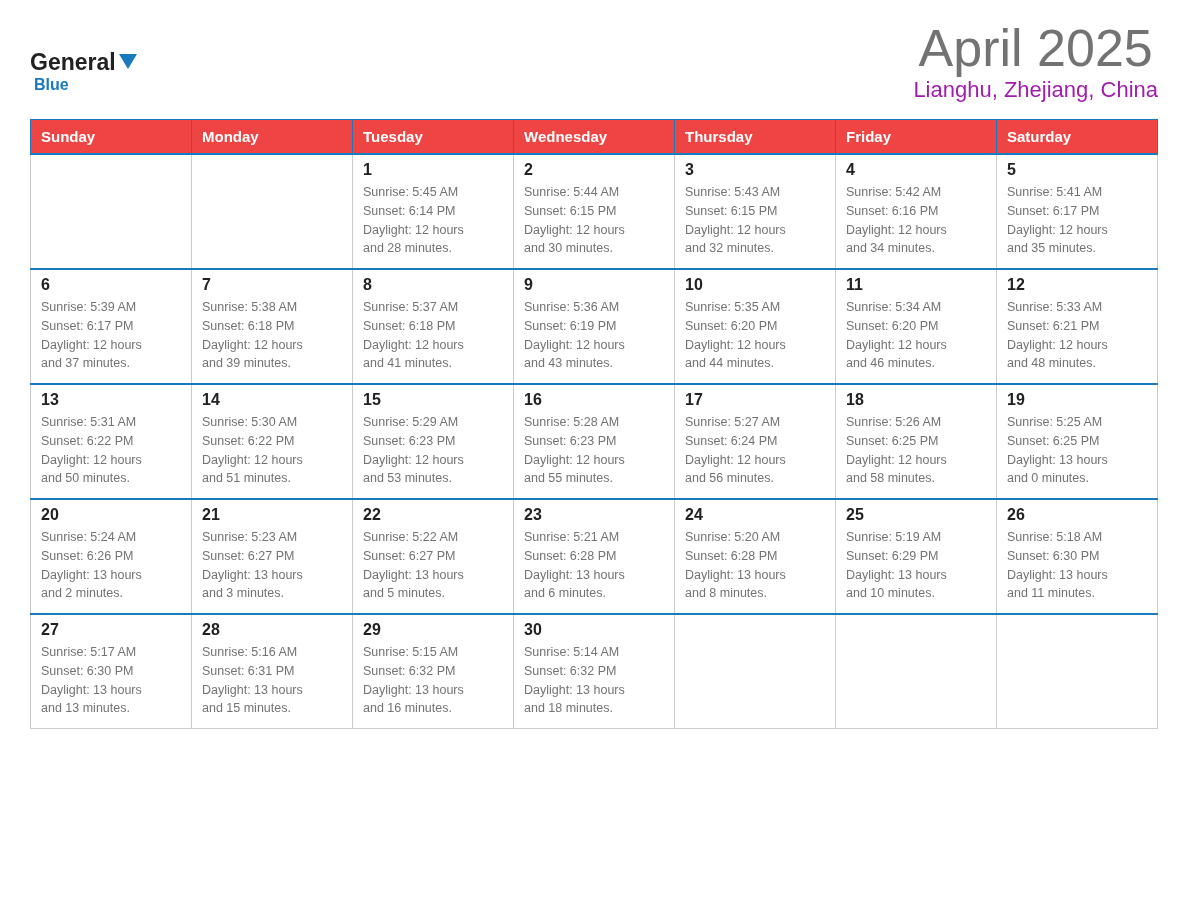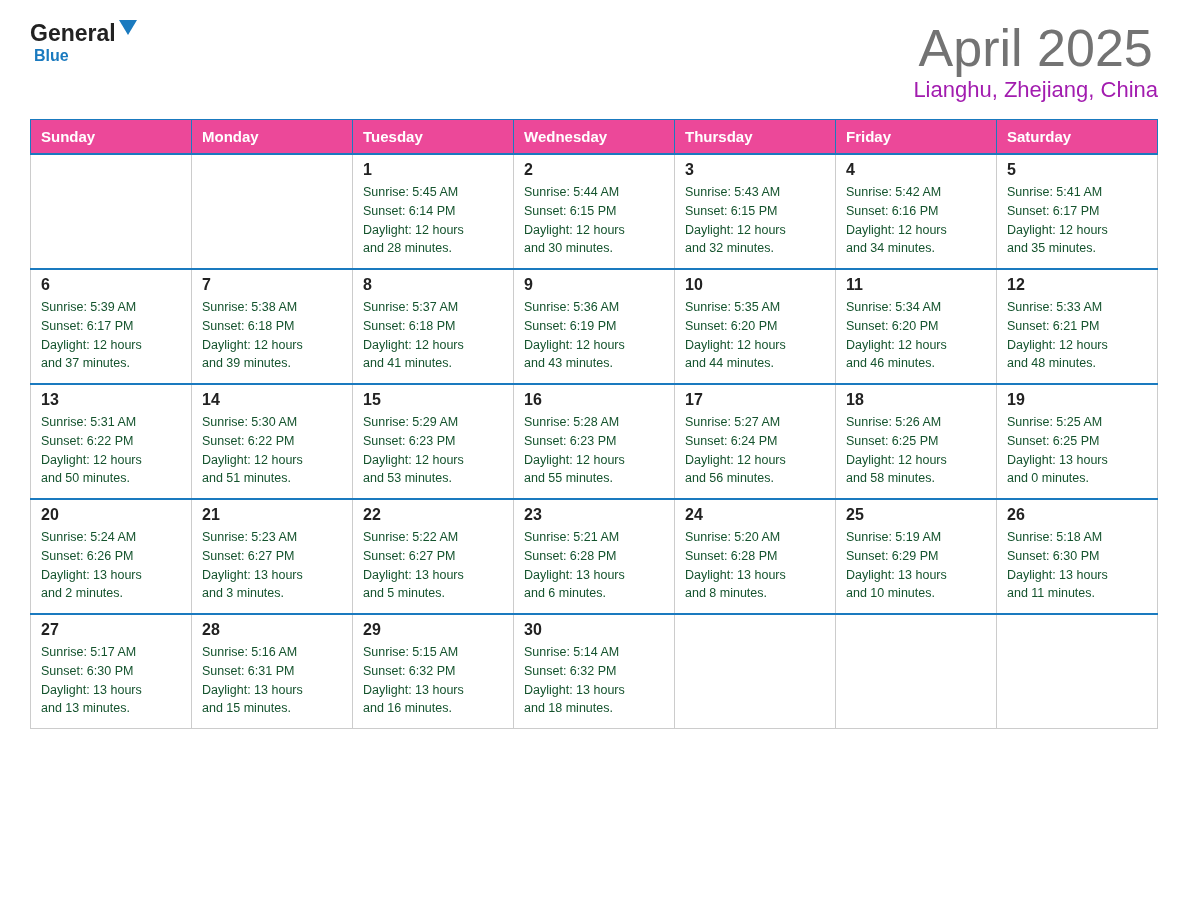--- a/index.html
+++ b/index.html
@@ -29,21 +29,21 @@
     .title-block h2 {
       font-size: 22px;
       font-weight: 400;
       color: #a21caf;
     }
     .calendar {
       width: 100%;
       border-collapse: collapse;
     }
     .calendar thead tr th {
-      background-color: #ec4899;
+      background-color: #ef4444;
       color: #fff;
       font-size: 15px;
       font-weight: 600;
       padding: 8px 10px;
       text-align: left;
       border: 1px solid #1a7abf;
     }
     .calendar tbody tr td {
       vertical-align: top;
       padding: 6px 10px 10px 10px;
@@ -54,32 +54,33 @@
     }
     .day-number {
       font-size: 16px;
       font-weight: 600;
       color: #222;
       display: block;
       margin-bottom: 4px;
     }
     .day-info {
       font-size: 12.5px;
-      color: #14532d;
+      color: #737373;
       line-height: 1.5;
     }
     
     .logo-wrapper {
       display: flex;
       flex-direction: column;
       align-items: flex-start;
     }
     .logo-line1 {
       display: flex;
-      align-items: flex-start;
+      align-items: center;
+      margin-top: 29px;
     }
     .logo-line2 {
       display: flex;
       align-items: center;
       margin-left: 4px;
     }
     .logo-triangle {
       display: inline-block;
       width: 0;
       height: 0;

